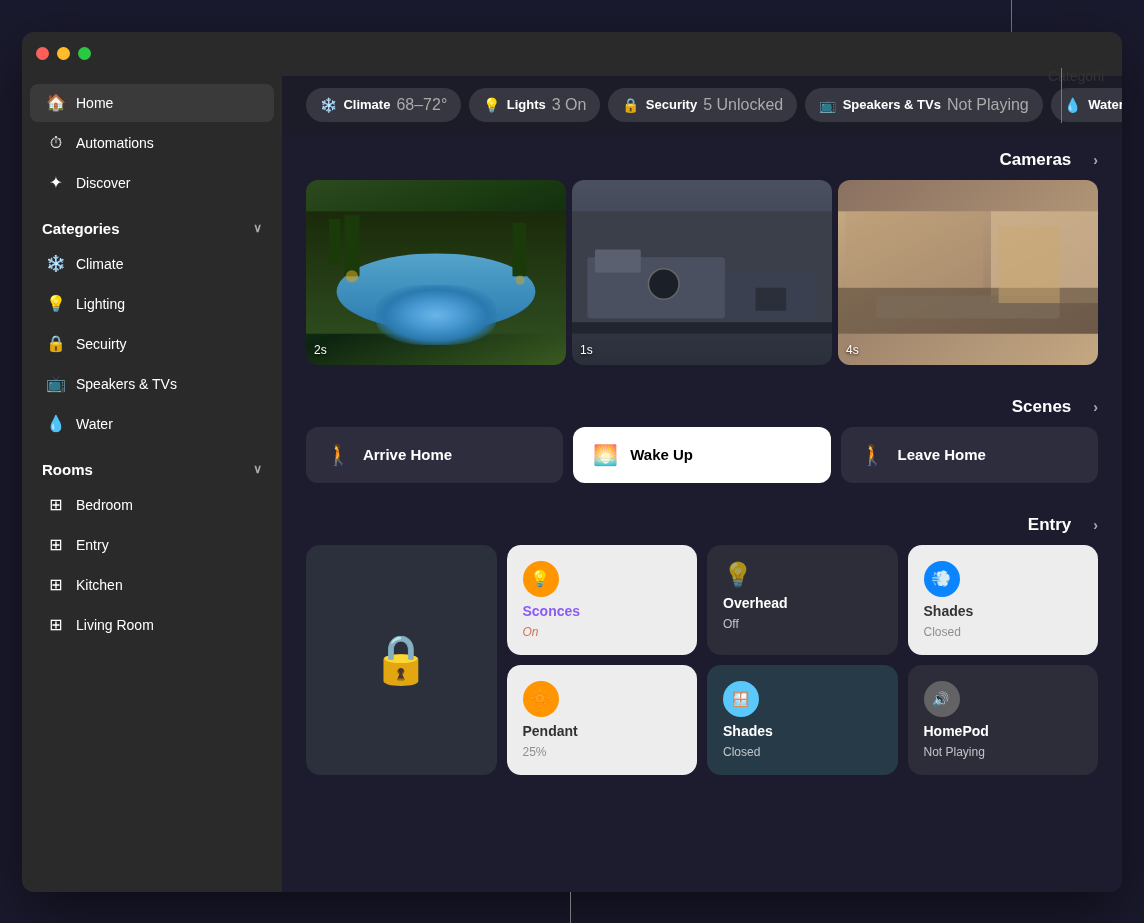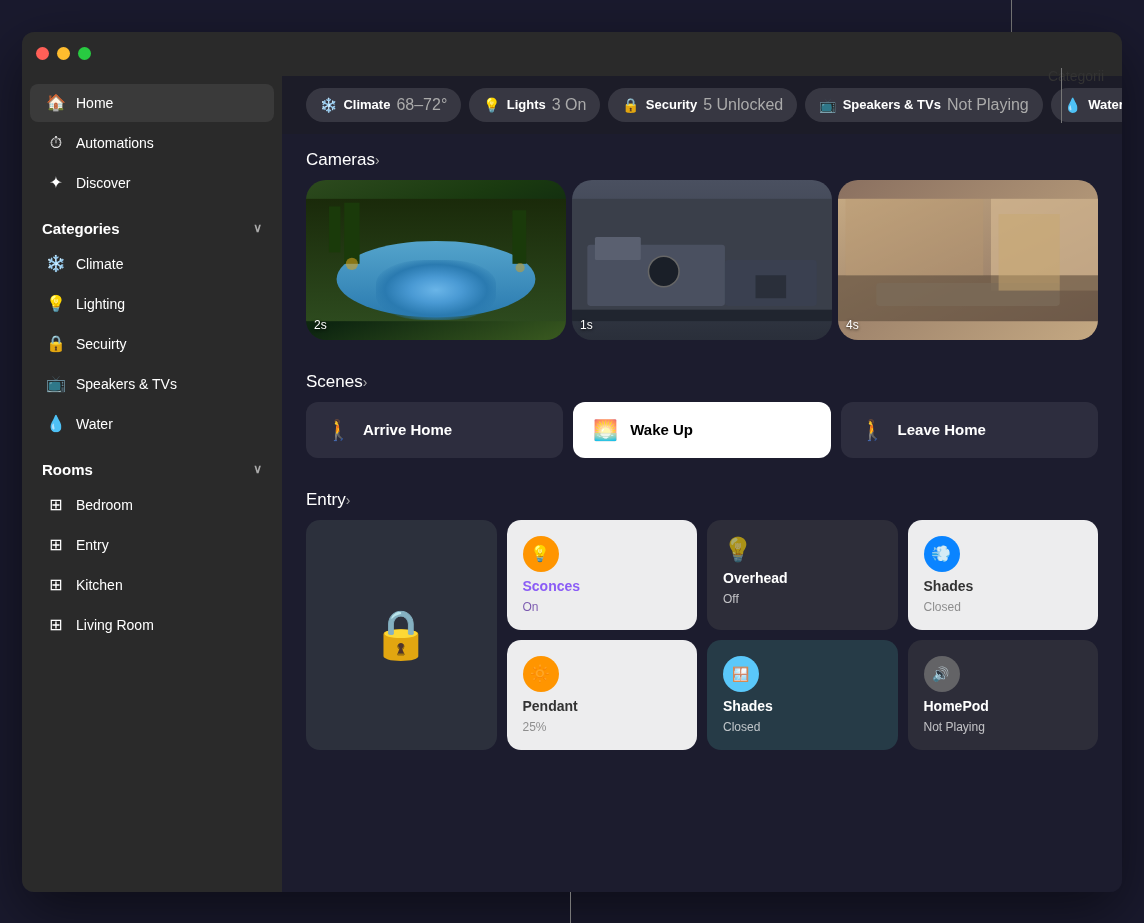--- a/index.html
+++ b/index.html
@@ -136,40 +136,41 @@
       white-space: nowrap;
       border: none;
     }
     .pill-icon { font-size: 14px; }
     .pill-label { font-weight: 600; }
     .pill-value { color: #aaa; font-size: 16px; }
     
     .section-header {
       display: flex;
       align-items: center;
-      gap: 0;
+      gap: 22px;
       padding: 16px 24px 10px;
       color: #fff;
       font-size: 17px;
-      font-weight: 400;
-      cursor: pointer;
+      font-weight: 700;
+      cursor: pointer;
+      justify-content: flex-end;
     }
     .section-header .chevron-right { font-size: 14px; color: #aaa; }
     
     .cameras-grid {
       display: grid;
       grid-template-columns: repeat(3, 1fr);
       gap: 6px;
       padding: 0 24px 16px;
     }
     .camera-thumb {
-      border-radius: 20px;
+      border-radius: 12px;
       overflow: hidden;
       position: relative;
-      height: 160px;
+      height: 185px;
       cursor: pointer;
     }
     .cam1-bg {
       background: linear-gradient(160deg, #2d4a1e 0%, #1a3a10 30%, #0d2510 60%, #3a5a20 100%);
       position: relative;
     }
     .cam1-bg::before {
       content: '';
       position: absolute;
       bottom: 20px; left: 50%; transform: translateX(-50%);
@@ -479,21 +480,21 @@
             </div>
           </div>
 
           <div class="device-card light">
             <div class="device-icon-wrap">
               <div class="device-icon-circle icon-orange">
                 <span style="font-size:16px;">💡</span>
               </div>
             </div>
             <div class="device-name" style="color:#8b5cf6;">Sconces</div>
-            <div class="device-state" style="color:#4c1d95;">On</div>
+            <div class="device-state" style="color:#c2410c;font-style:italic;">On</div>
           </div>
 
           <div class="device-card dark">
             <div class="device-icon-wrap">
               <span style="font-size:24px; opacity:0.6;">💡</span>
             </div>
             <div class="device-name">Overhead</div>
             <div class="device-state">Off</div>
           </div>
 

